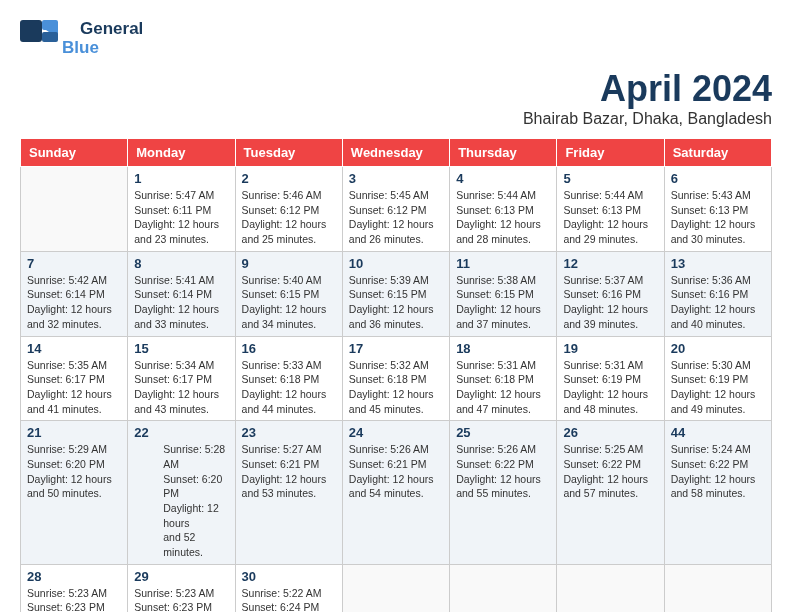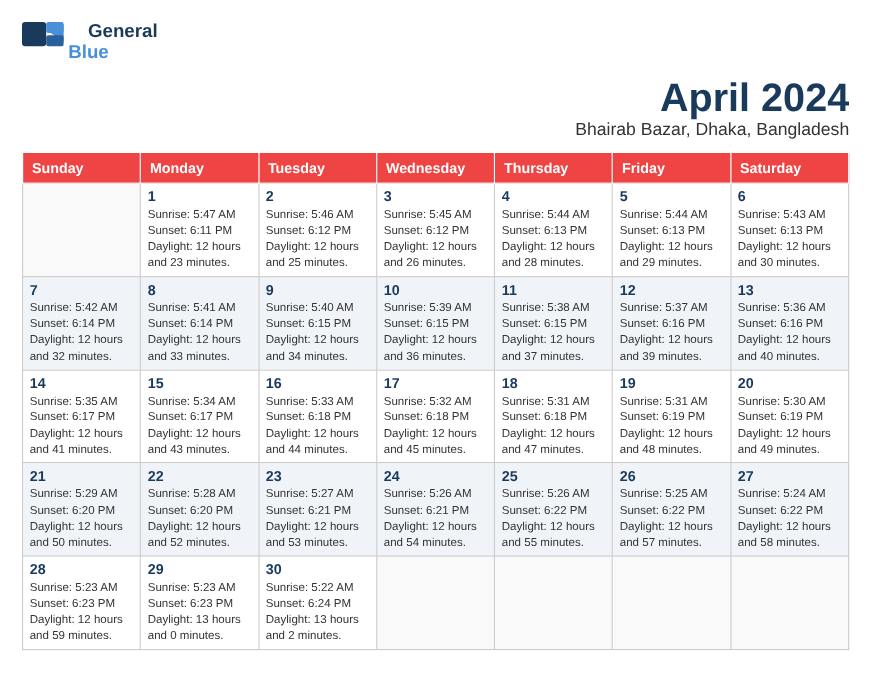--- a/index.html
+++ b/index.html
@@ -263,21 +263,21 @@
       <tr class="row-shaded">
         <td>
           <div class="day-num">21</div>
           <div class="day-info" style="white-space: pre-line;">Sunrise: 5:29 AM
 Sunset: 6:20 PM
 Daylight: 12 hours
 and 50 minutes.</div>
         </td>
         <td>
           <div class="day-num">22</div>
-          <div class="day-info" style="white-space: pre-line;">Sunrise: 5:28 AM
+          <div class="day-info" style="white-space: pre-line; margin-left: 29px;">Sunrise: 5:28 AM
 Sunset: 6:20 PM
 Daylight: 12 hours
 and 52 minutes.</div>
         </td>
         <td>
           <div class="day-num">23</div>
           <div class="day-info" style="white-space: pre-line;">Sunrise: 5:27 AM
 Sunset: 6:21 PM
 Daylight: 12 hours
 and 53 minutes.</div>
@@ -297,21 +297,21 @@
 and 55 minutes.</div>
         </td>
         <td>
           <div class="day-num">26</div>
           <div class="day-info" style="white-space: pre-line;">Sunrise: 5:25 AM
 Sunset: 6:22 PM
 Daylight: 12 hours
 and 57 minutes.</div>
         </td>
         <td>
-          <div class="day-num">27</div>
+          <div class="day-num">44</div>
           <div class="day-info" style="white-space: pre-line;">Sunrise: 5:24 AM
 Sunset: 6:22 PM
 Daylight: 12 hours
 and 58 minutes.</div>
         </td>
       </tr>
       <tr>
         <td>
           <div class="day-num">28</div>
           <div class="day-info" style="white-space: pre-line;">Sunrise: 5:23 AM

